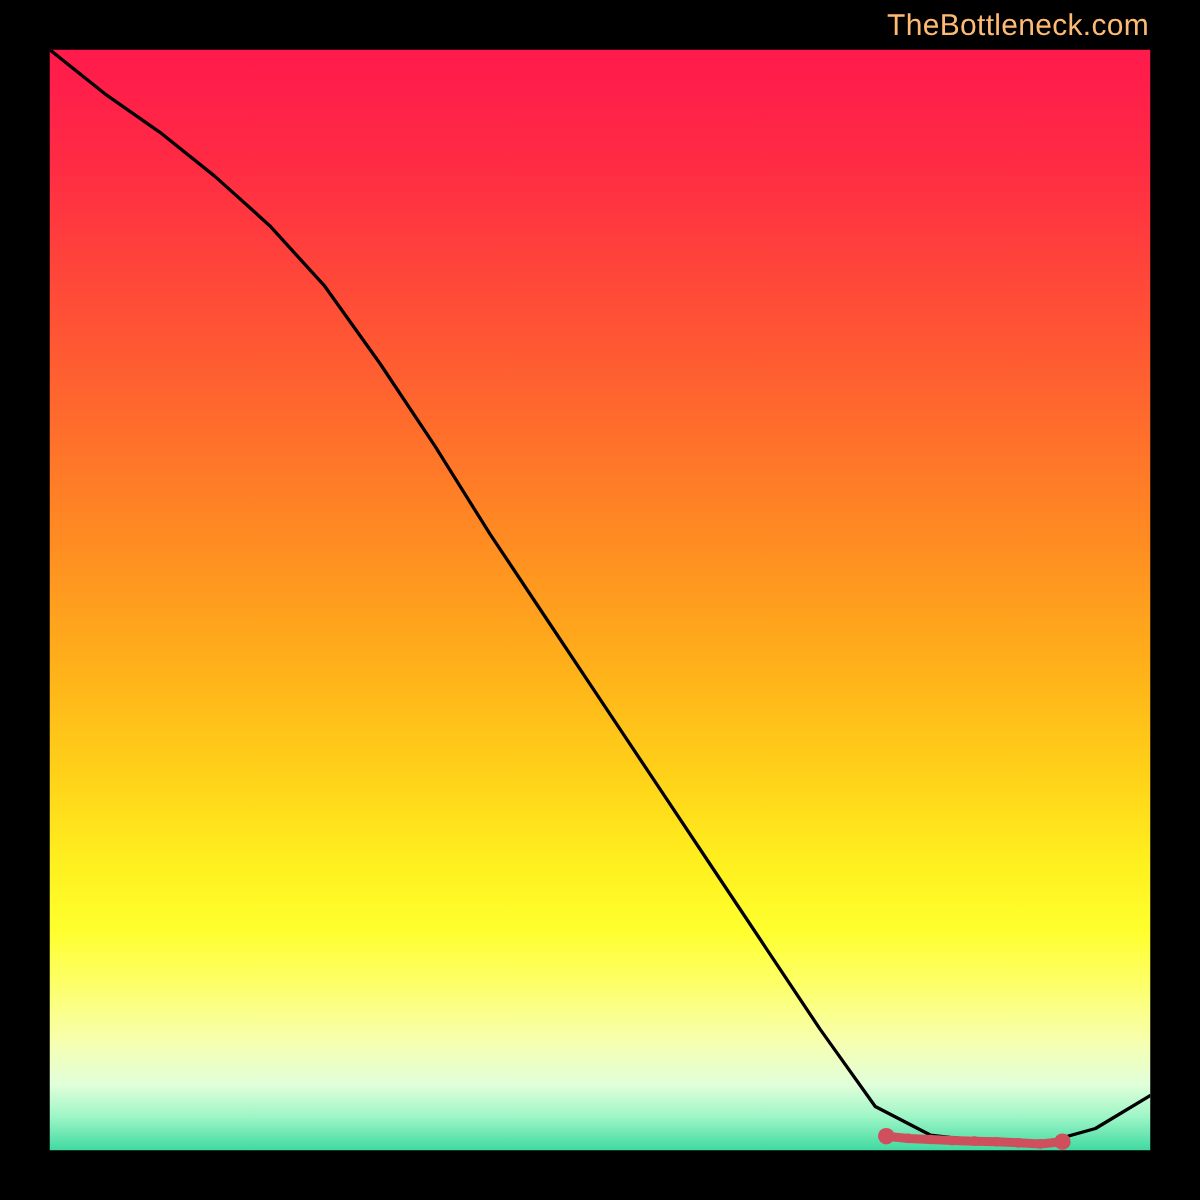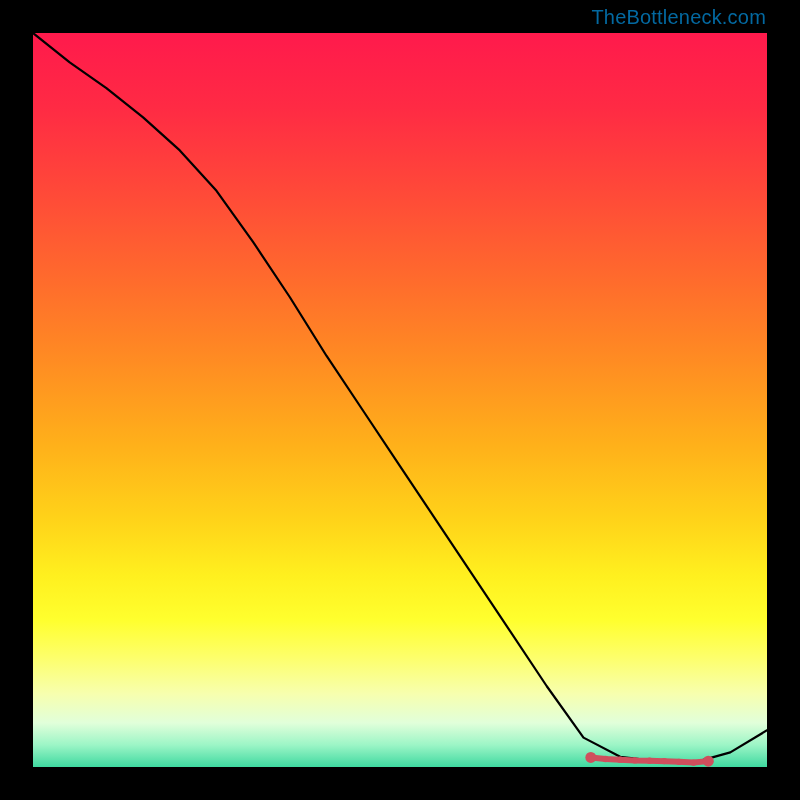--- a/index.html
+++ b/index.html
@@ -42,21 +42,21 @@
   svg.overlay {
     position: absolute;
     inset: 0;
   }
   .credit {
     position: absolute;
     top: 6px;
     right: 34px;
     font-family: Arial, Helvetica, sans-serif;
     font-size: 20px;
-    color: #0369a1;
+    color: #fdba74;
     letter-spacing: 0.2px;
   }
 </style>
 </head>
 <body>
 
 <div class="stage">
   <div class="plot-area">
     <div class="gradient-fill"></div>
     <svg class="overlay" viewBox="0 0 734 734" preserveAspectRatio="none">

